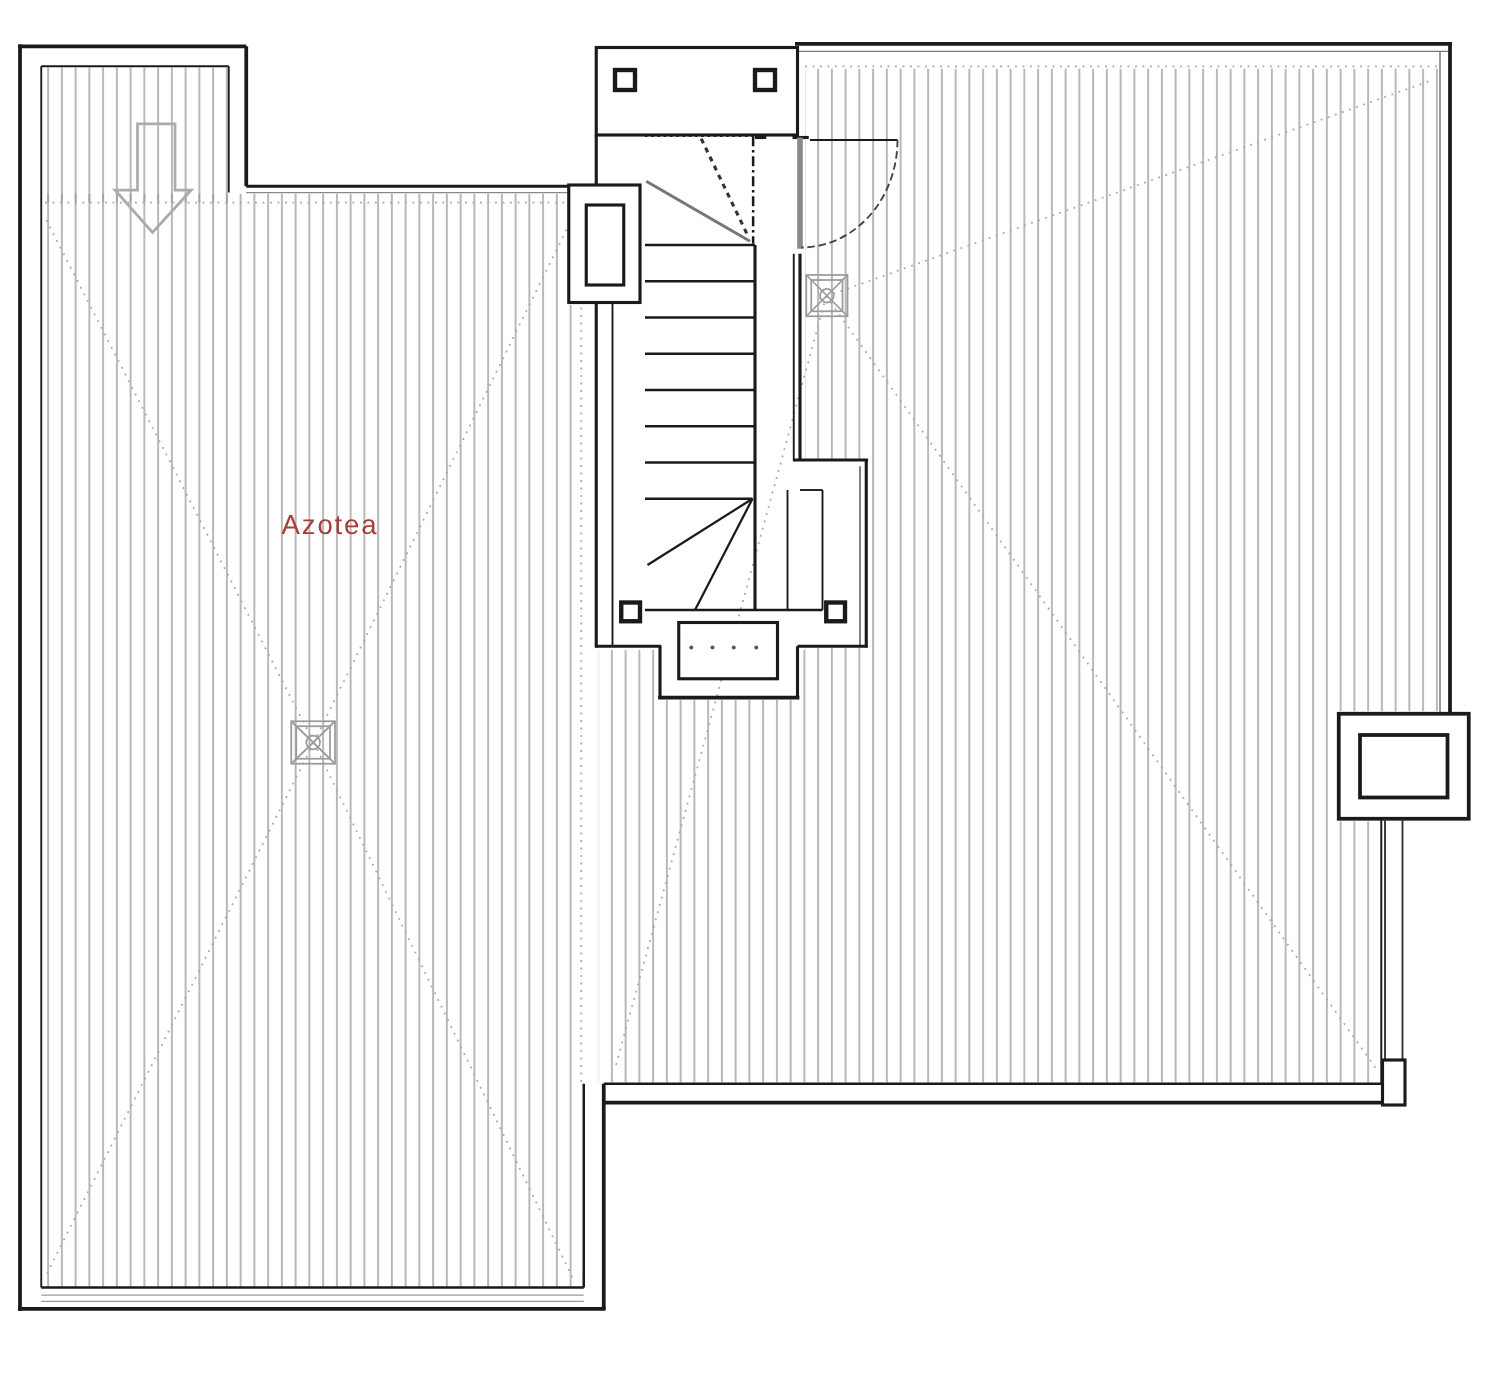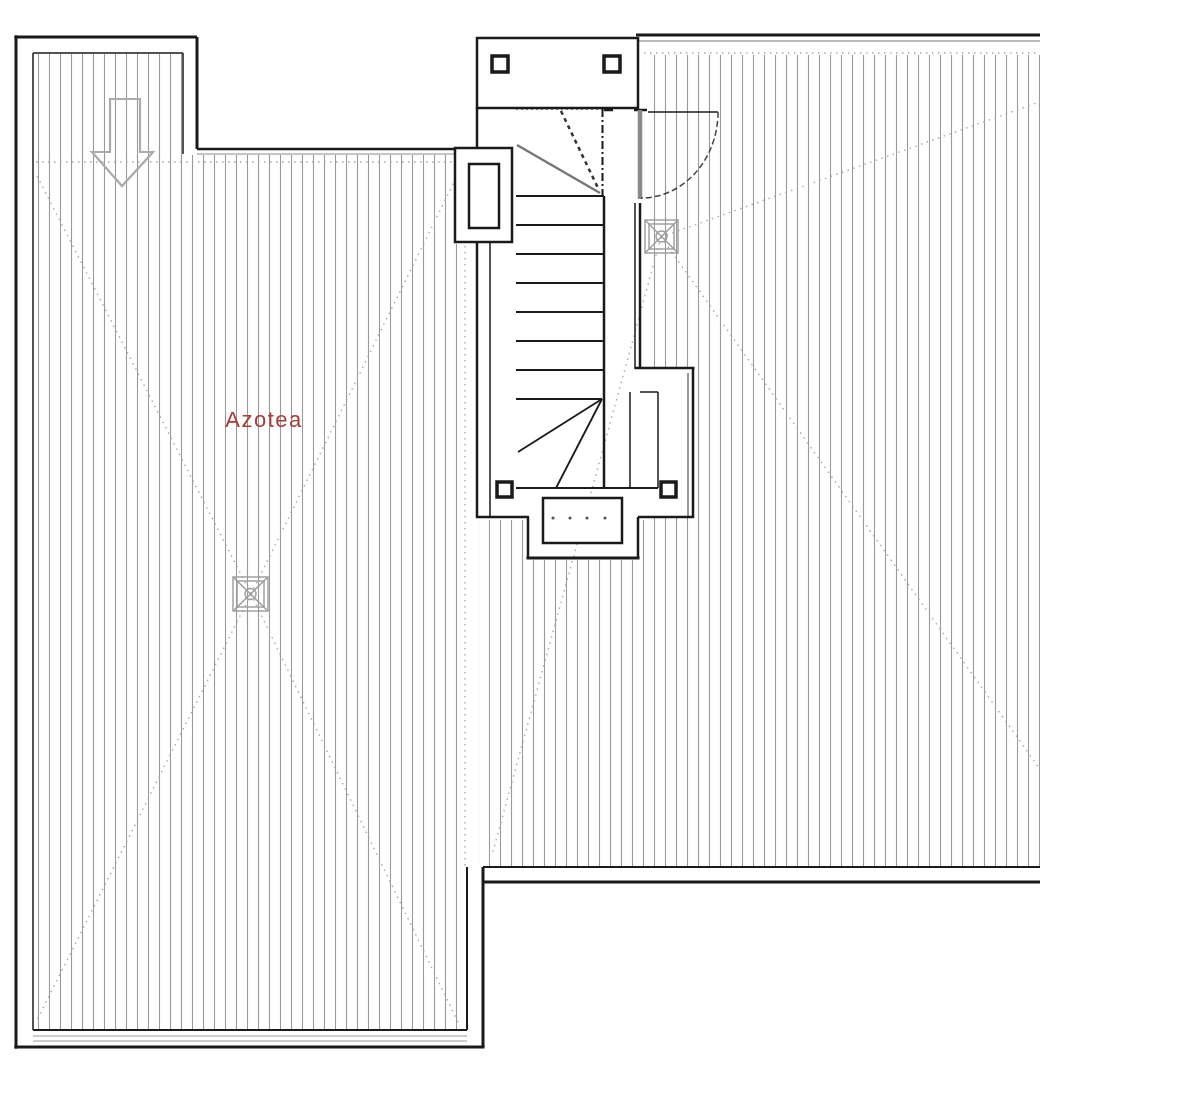--- a/index.html
+++ b/index.html
@@ -1,16 +1,16 @@
 <!DOCTYPE html>
 <html><head>
 <meta charset="utf-8">
 <style>
   html,body{margin:0;padding:0;background:#ffffff;}
-  .page{position:relative;width:1040px;height:1118px;background:#ffffff;overflow:hidden;}
+  .page{position:relative;width:1200px;height:1118px;background:#ffffff;overflow:hidden;}
   svg{display:block;}
   text.room-label{font-family:"Liberation Sans", sans-serif;font-size:22px;letter-spacing:1.5px;}
 </style>
 </head>
 <body>
 
 <div class="page">
 <svg width="1200" height="1118" viewBox="0 0 1200 1118">
 
   <defs>

